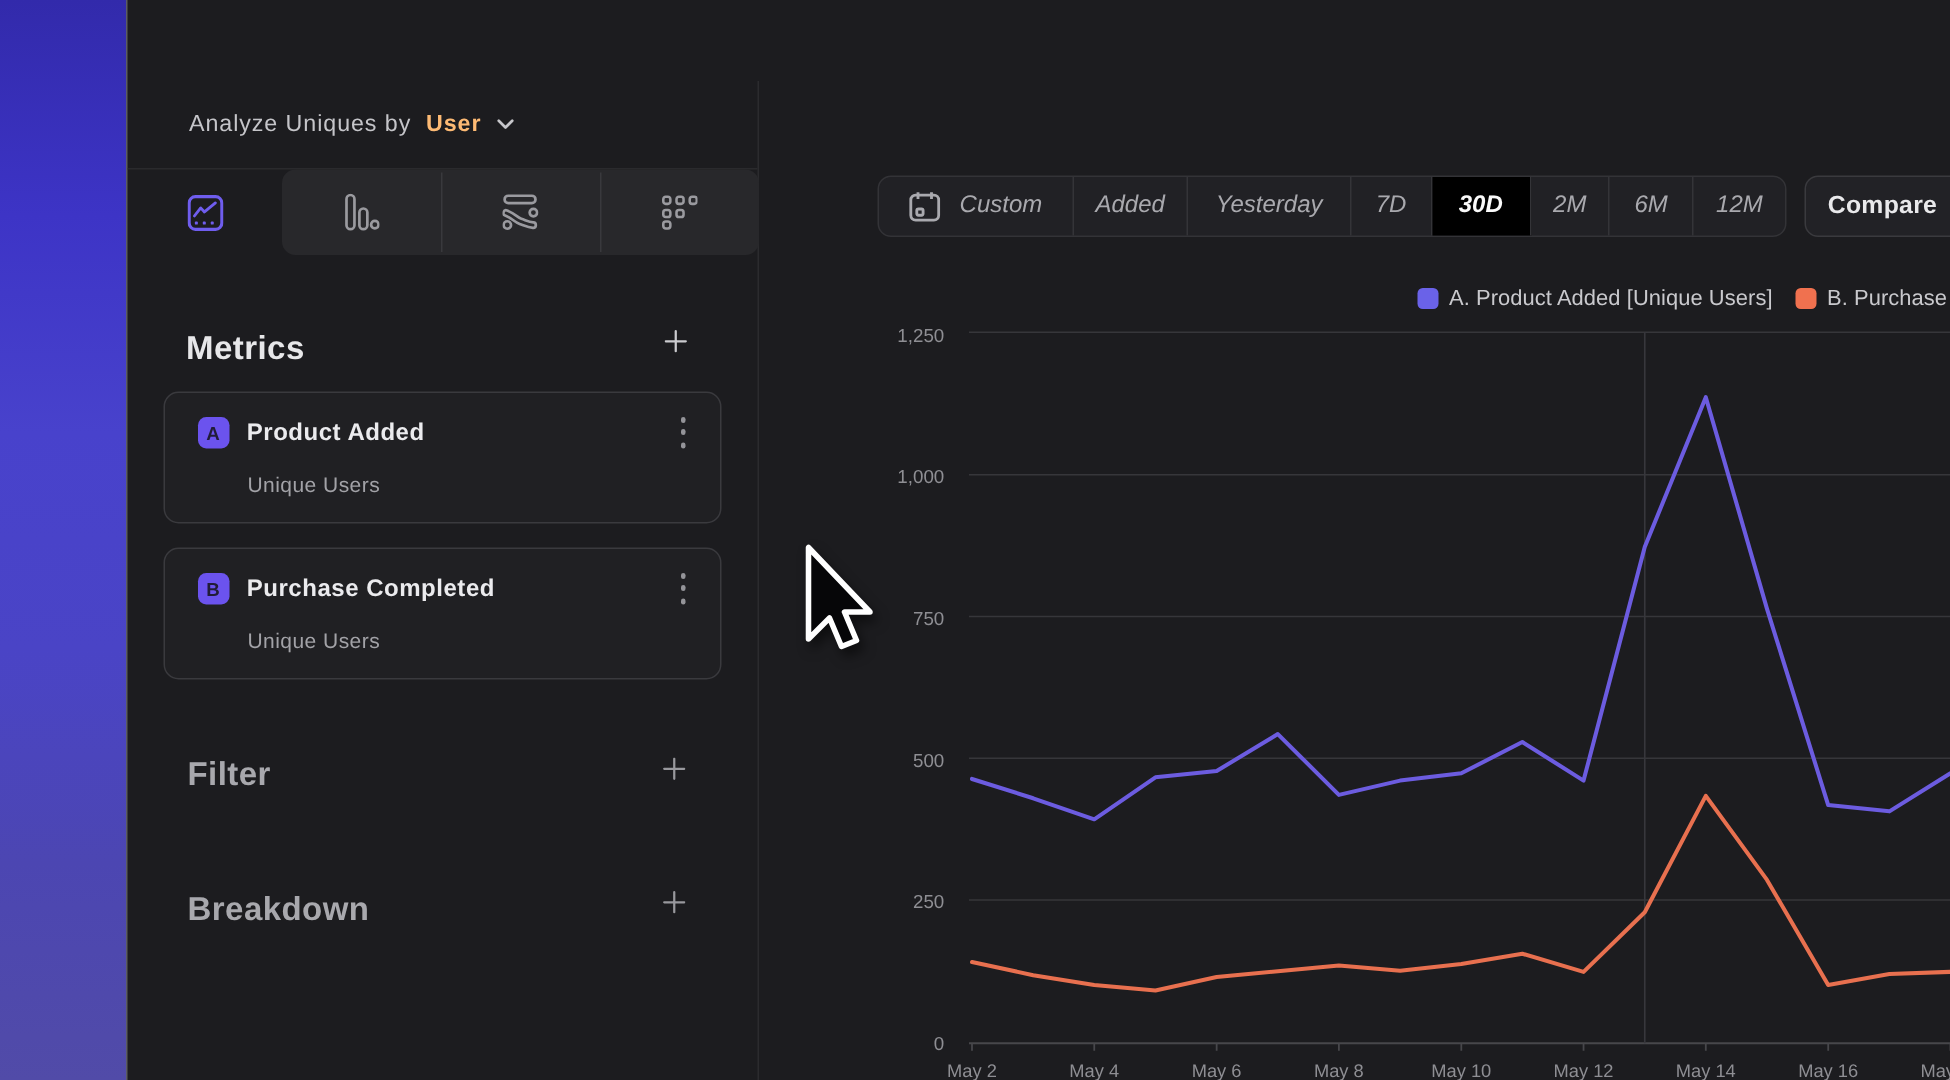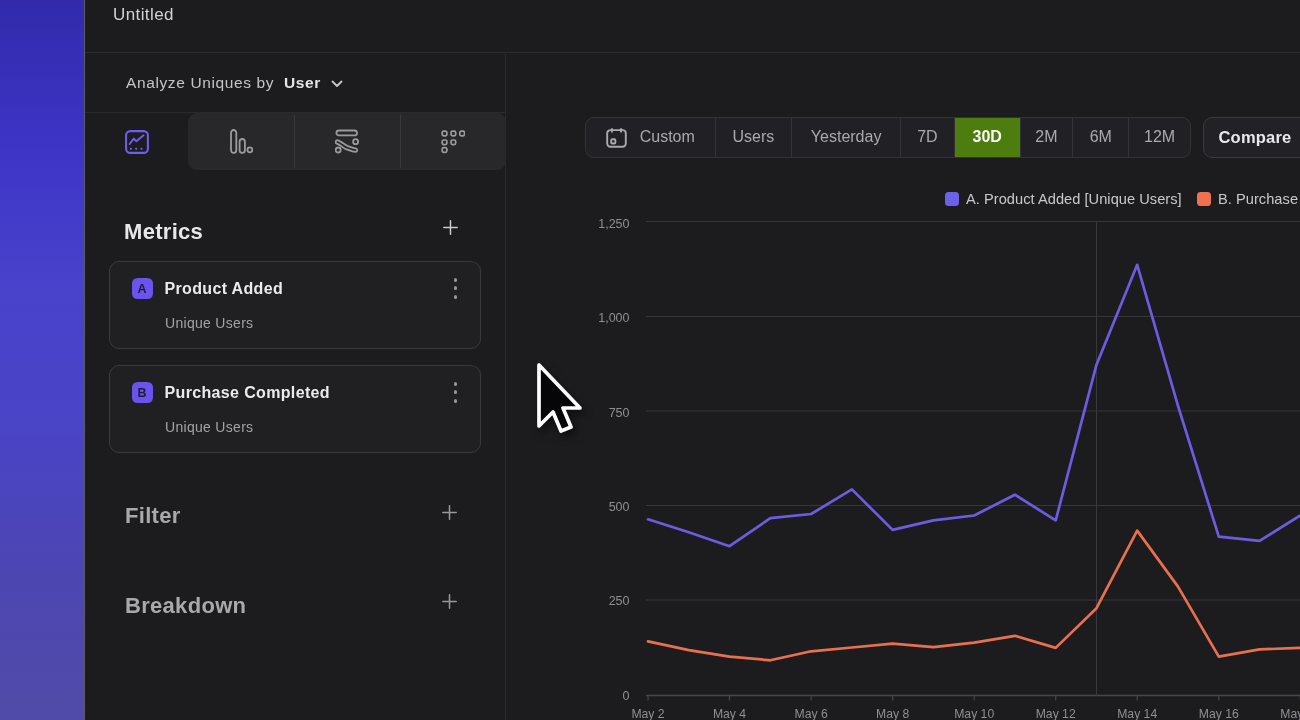--- a/index.html
+++ b/index.html
@@ -13,21 +13,21 @@
   
   #hdr { position:absolute; left:0; top:0; width:1216px; height:53px;
     border-bottom:1px solid #2b2b2e; }
   #hdr .title { position:absolute; left:28px; top:5px; font-size:17px; letter-spacing:0.4px; color:#d2d2d5; }
   
   #vdiv { position:absolute; left:420px; top:54px; width:1px; height:666px; background:#2b2b2e; }
   
   #analyze { position:absolute; left:0; top:54px; width:420px; height:59px;
     border-bottom:1px solid #2a2a2d; }
   #analyze .t { position:absolute; left:41px; top:19.5px; font-size:15.5px; color:#c5c5c9; letter-spacing:.62px;}
-  #analyze .u { color:#e5e5e5; font-weight:bold; }
+  #analyze .u { color:#fdba74; font-weight:bold; }
   
   #tabwrap { position:absolute; left:103px; top:113px; width:318px; height:57px;
     background:#28282b; border-radius:9px; }
   .tabdiv { position:absolute; top:2px; width:1px; height:53px; background:#39393d; }
   .tabicon { position:absolute; top:0; width:106px; height:57px; display:flex;
     align-items:center; justify-content:center; }
   #seltab { position:absolute; left:28px; top:118px; width:47px; height:47px;
     display:flex; align-items:center; justify-content:center; }
   
   .sechead { position:absolute; font-size:22px; font-weight:bold; letter-spacing:0.3px; }
@@ -37,42 +37,39 @@
     background:#202023; border:1px solid #3a3a3e; border-radius:10px; }
   .badge { position:absolute; left:21.5px; width:21px; height:21px; border-radius:5.5px;
     background:#6b53ee; color:#211c38; font-size:12.5px; font-weight:bold;
     display:flex; align-items:center; justify-content:center; }
   .cardtitle { position:absolute; left:54.5px; font-size:16px; font-weight:bold; letter-spacing:0.35px; color:#ebebee; }
   .cardsub { position:absolute; left:55px; font-size:14px; letter-spacing:0.3px; color:#a2a2a7; }
   .kebab { position:absolute; left:343.5px; width:5px; }
   .kebab i { display:block; width:3.8px; height:3.8px; border-radius:50%; background:#949499; margin:0 0 4.7px 0;}
   
   #rangesel { position:absolute; left:500px; top:116.5px; height:41px; width:606px;
-    background:#212125; border:1px solid #333337; border-radius:9px; display:flex; }
+    background:#212125; border:1px solid #333337; border-radius:9px; display:flex;font-style:italic; }
   #rangesel .cell { height:39px; display:flex; align-items:center; justify-content:center;
     font-size:16px; color:#a9a9ae; border-right:1px solid #343438; }
   #rangesel .cell:last-child { border-right:none; }
-  #rangesel .sel { background:#4d7c0f; color:#fafafa; font-weight:bold; }
+  #rangesel .sel { background:#000000; color:#fafafa; font-weight:bold; }
   #compare { position:absolute; left:1118px; top:116.5px; height:41px; width:110px;
     background:#222226; border:1px solid #3a3a3e; border-radius:9px;
     display:flex; align-items:center; font-size:16.5px; font-weight:bold; color:#e9e9eb;
     padding-left:14.5px; letter-spacing:0.2px; }
   
   .sw { position:absolute; width:14px; height:14px; border-radius:3.5px; top:192px; }
   .lgtext { position:absolute; top:190.5px; font-size:14.6px; letter-spacing:0.05px; color:#c9c9cd; white-space:nowrap; }
   
   #cursor { position:absolute; left:451px; top:361.5px; }
 </style>
 </head>
 <body>
 <div id="strip"></div>
 <div id="app">
-  <div id="hdr">
-      <div class="title">Untitled</div>
-    </div>
   <div id="vdiv"></div>
   <div id="analyze">
       <div class="t">Analyze Uniques by&nbsp; <span class="u">User</span>
     <svg width="12" height="8" viewBox="0 0 12 8" style="margin-left:5px" fill="none" stroke="#c6c6ca" stroke-width="1.8" stroke-linecap="round" stroke-linejoin="round">
           <path d="M1.5 1.5 L6 6 L10.5 1.5"></path>
         </svg>
   </div>
     </div>
 
   <div id="tabwrap">
@@ -157,21 +154,21 @@
   </div>
 
   <div id="rangesel">
     <div class="cell" style="width:130px;">
       <svg width="21" height="21" viewBox="0 0 21 21" fill="none" stroke="#a9a9ae" stroke-width="1.9" style="margin-right:13px">
         <rect x="1.2" y="3.1" width="18.6" height="16.6" rx="3.2"></rect>
         <path d="M6 1.2 V5.6 M15 1.2 V5.6"></path>
         <rect x="5.2" y="12.3" width="4.2" height="4.2" rx="1.1"></rect>
       </svg>
       Custom</div>
-    <div class="cell" style="width:77px;">Users</div>
+    <div class="cell" style="width:77px;">Added</div>
     <div class="cell" style="width:109px;">Yesterday</div>
     <div class="cell" style="width:54px;">7D</div>
     <div class="cell sel" style="width:66px;">30D</div>
     <div class="cell" style="width:53px;">2M</div>
     <div class="cell" style="width:56px;">6M</div>
     <div class="cell" style="width:61px;">12M</div>
   </div>
   <div id="compare">Compare</div>
 
   <div class="sw" style="left:860px; background:#6a62e8;"></div>

